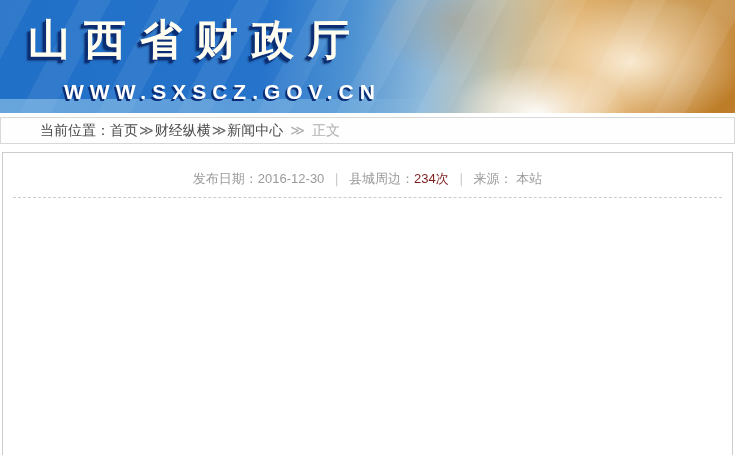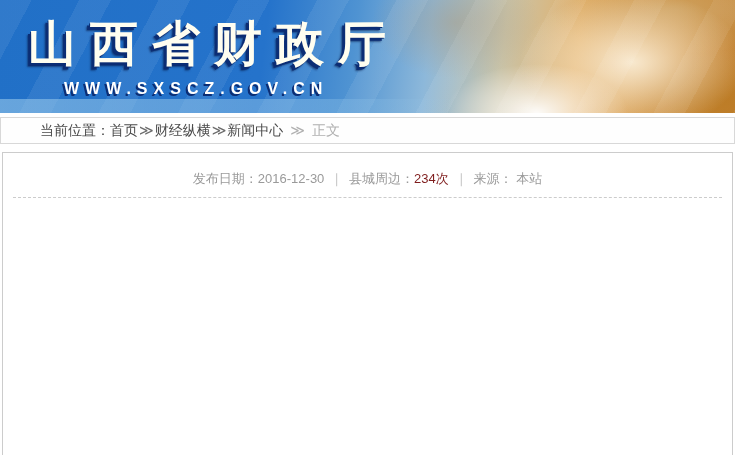--- a/index.html
+++ b/index.html
@@ -28,29 +28,29 @@
     background: repeating-linear-gradient(118deg,
       rgba(255,255,255,0.07) 0 28px, rgba(255,255,255,0) 28px 70px);
   }
   .banner::after {
     content: "";
     position: absolute; left: 0; right: 0; bottom: 0; height: 14px;
     background: linear-gradient(to right, rgba(150,200,235,0.6) 0%, rgba(150,200,235,0.45) 40%, rgba(150,200,235,0) 62%);
   }
   .banner-title {
     position: absolute; left: 28px; top: 12px; z-index: 2;
-    font-size: 48px; font-weight: bold; letter-spacing: 14px;
+    font-size: 42px; font-weight: bold; letter-spacing: 14px;
     color: #fffef0;
     text-shadow: -3px 3px 0 #0b2d74, -1px 1px 0 #0b2d74, -4px 4px 2px rgba(6,25,70,0.6);
     font-family: "Liberation Sans", "DejaVu Sans", sans-serif;
     white-space: nowrap;
   }
   .banner-url {
     position: absolute; left: 64px; top: 80px; z-index: 2;
-    font-size: 16px; font-weight: bold; letter-spacing: 6px;
+    font-size: 21px; font-weight: bold; letter-spacing: 6px;
     color: #ffffff;
     text-shadow: -2px 2px 0 #0b2d74;
     white-space: nowrap;
   }
 
   
   .breadcrumb-bar {
     margin-top: 4px;
     width: 735px; height: 27px;
     background: #fefefe;

